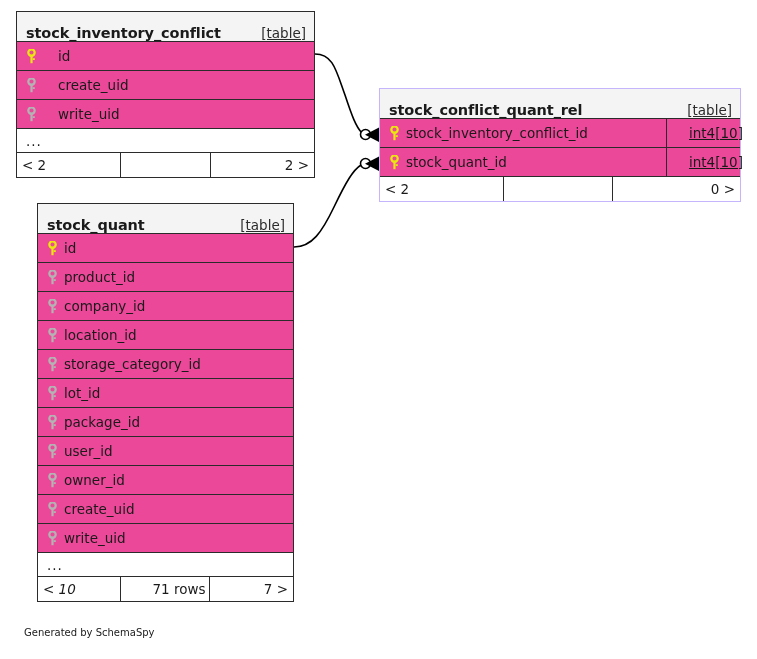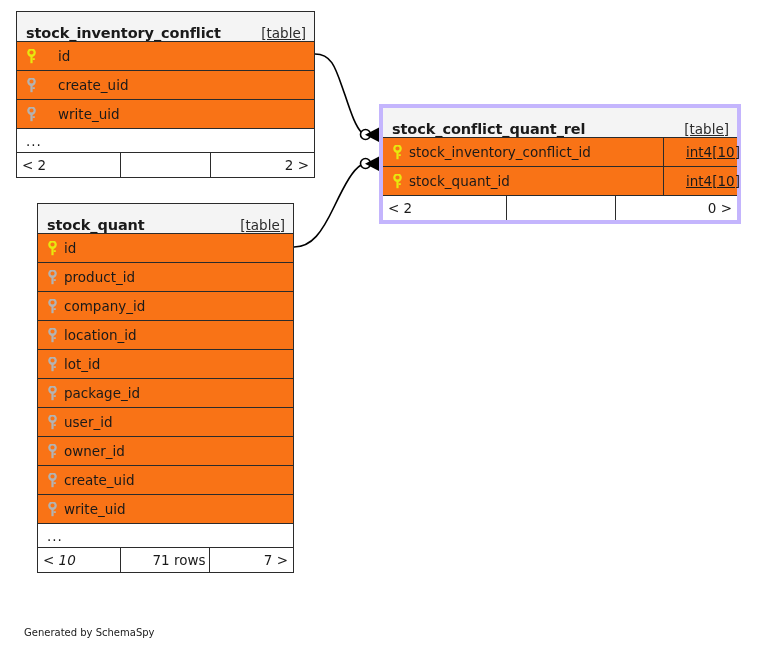--- a/index.html
+++ b/index.html
@@ -36,22 +36,21 @@
 
   
   .table-node {
     position: absolute;
     z-index: 2;
     background: #ffffff;
     border: 1px solid #2b2b2b;
     box-sizing: border-box;
   }
   .table-node.emphasis {
-    border: 4px solid #c4b5fd;
-    margin-top: 16px;
+    border: 1px solid #c4b5fd;
   }
 
   .table-header {
     display: flex;
     align-items: flex-end;
     justify-content: space-between;
     background: #f4f4f4;
     border-bottom: 1px solid #2b2b2b;
     box-sizing: border-box;
     height: 30px;
@@ -70,21 +69,21 @@
     padding-left: 10px;
     text-decoration: underline;
   }
 
   .col-row {
     display: flex;
     align-items: center;
     height: 29px;
     box-sizing: border-box;
     border-bottom: 1px solid #2b2b2b;
-    background: #f97316;
+    background: #ec4899;
   }
   .col-main {
     display: flex;
     align-items: center;
     flex: 1 1 auto;
     min-width: 0;
     height: 100%;
     padding-left: 9px;
     box-sizing: border-box;
   }
@@ -328,20 +327,32 @@
           <svg viewBox="0 0 11 15" width="11" height="15" xmlns="http://www.w3.org/2000/svg">
             <circle cx="5.5" cy="3.6" r="3.2" fill="none" stroke="#b3b3b3" stroke-width="2.2"></circle>
             <rect x="4.4" y="5.6" width="2.2" height="8.6" fill="#b3b3b3"></rect>
             <rect x="6.6" y="9.2" width="2.2" height="1.8" fill="#b3b3b3"></rect>
           </svg>
         </span>
         <span class="col-name">location_id</span>
       </div>
     </div>
 
+    <div class="col-row">
+      <div class="col-main">
+        <span class="key-icon">
+          <svg viewBox="0 0 11 15" width="11" height="15" xmlns="http://www.w3.org/2000/svg">
+            <circle cx="5.5" cy="3.6" r="3.2" fill="none" stroke="#b3b3b3" stroke-width="2.2"></circle>
+            <rect x="4.4" y="5.6" width="2.2" height="8.6" fill="#b3b3b3"></rect>
+            <rect x="6.6" y="9.2" width="2.2" height="1.8" fill="#b3b3b3"></rect>
+          </svg>
+        </span>
+        <span class="col-name">storage_category_id</span>
+      </div>
+    </div>
 
     <div class="col-row">
       <div class="col-main">
         <span class="key-icon">
           <svg viewBox="0 0 11 15" width="11" height="15" xmlns="http://www.w3.org/2000/svg">
             <circle cx="5.5" cy="3.6" r="3.2" fill="none" stroke="#b3b3b3" stroke-width="2.2"></circle>
             <rect x="4.4" y="5.6" width="2.2" height="8.6" fill="#b3b3b3"></rect>
             <rect x="6.6" y="9.2" width="2.2" height="1.8" fill="#b3b3b3"></rect>
           </svg>
         </span>

